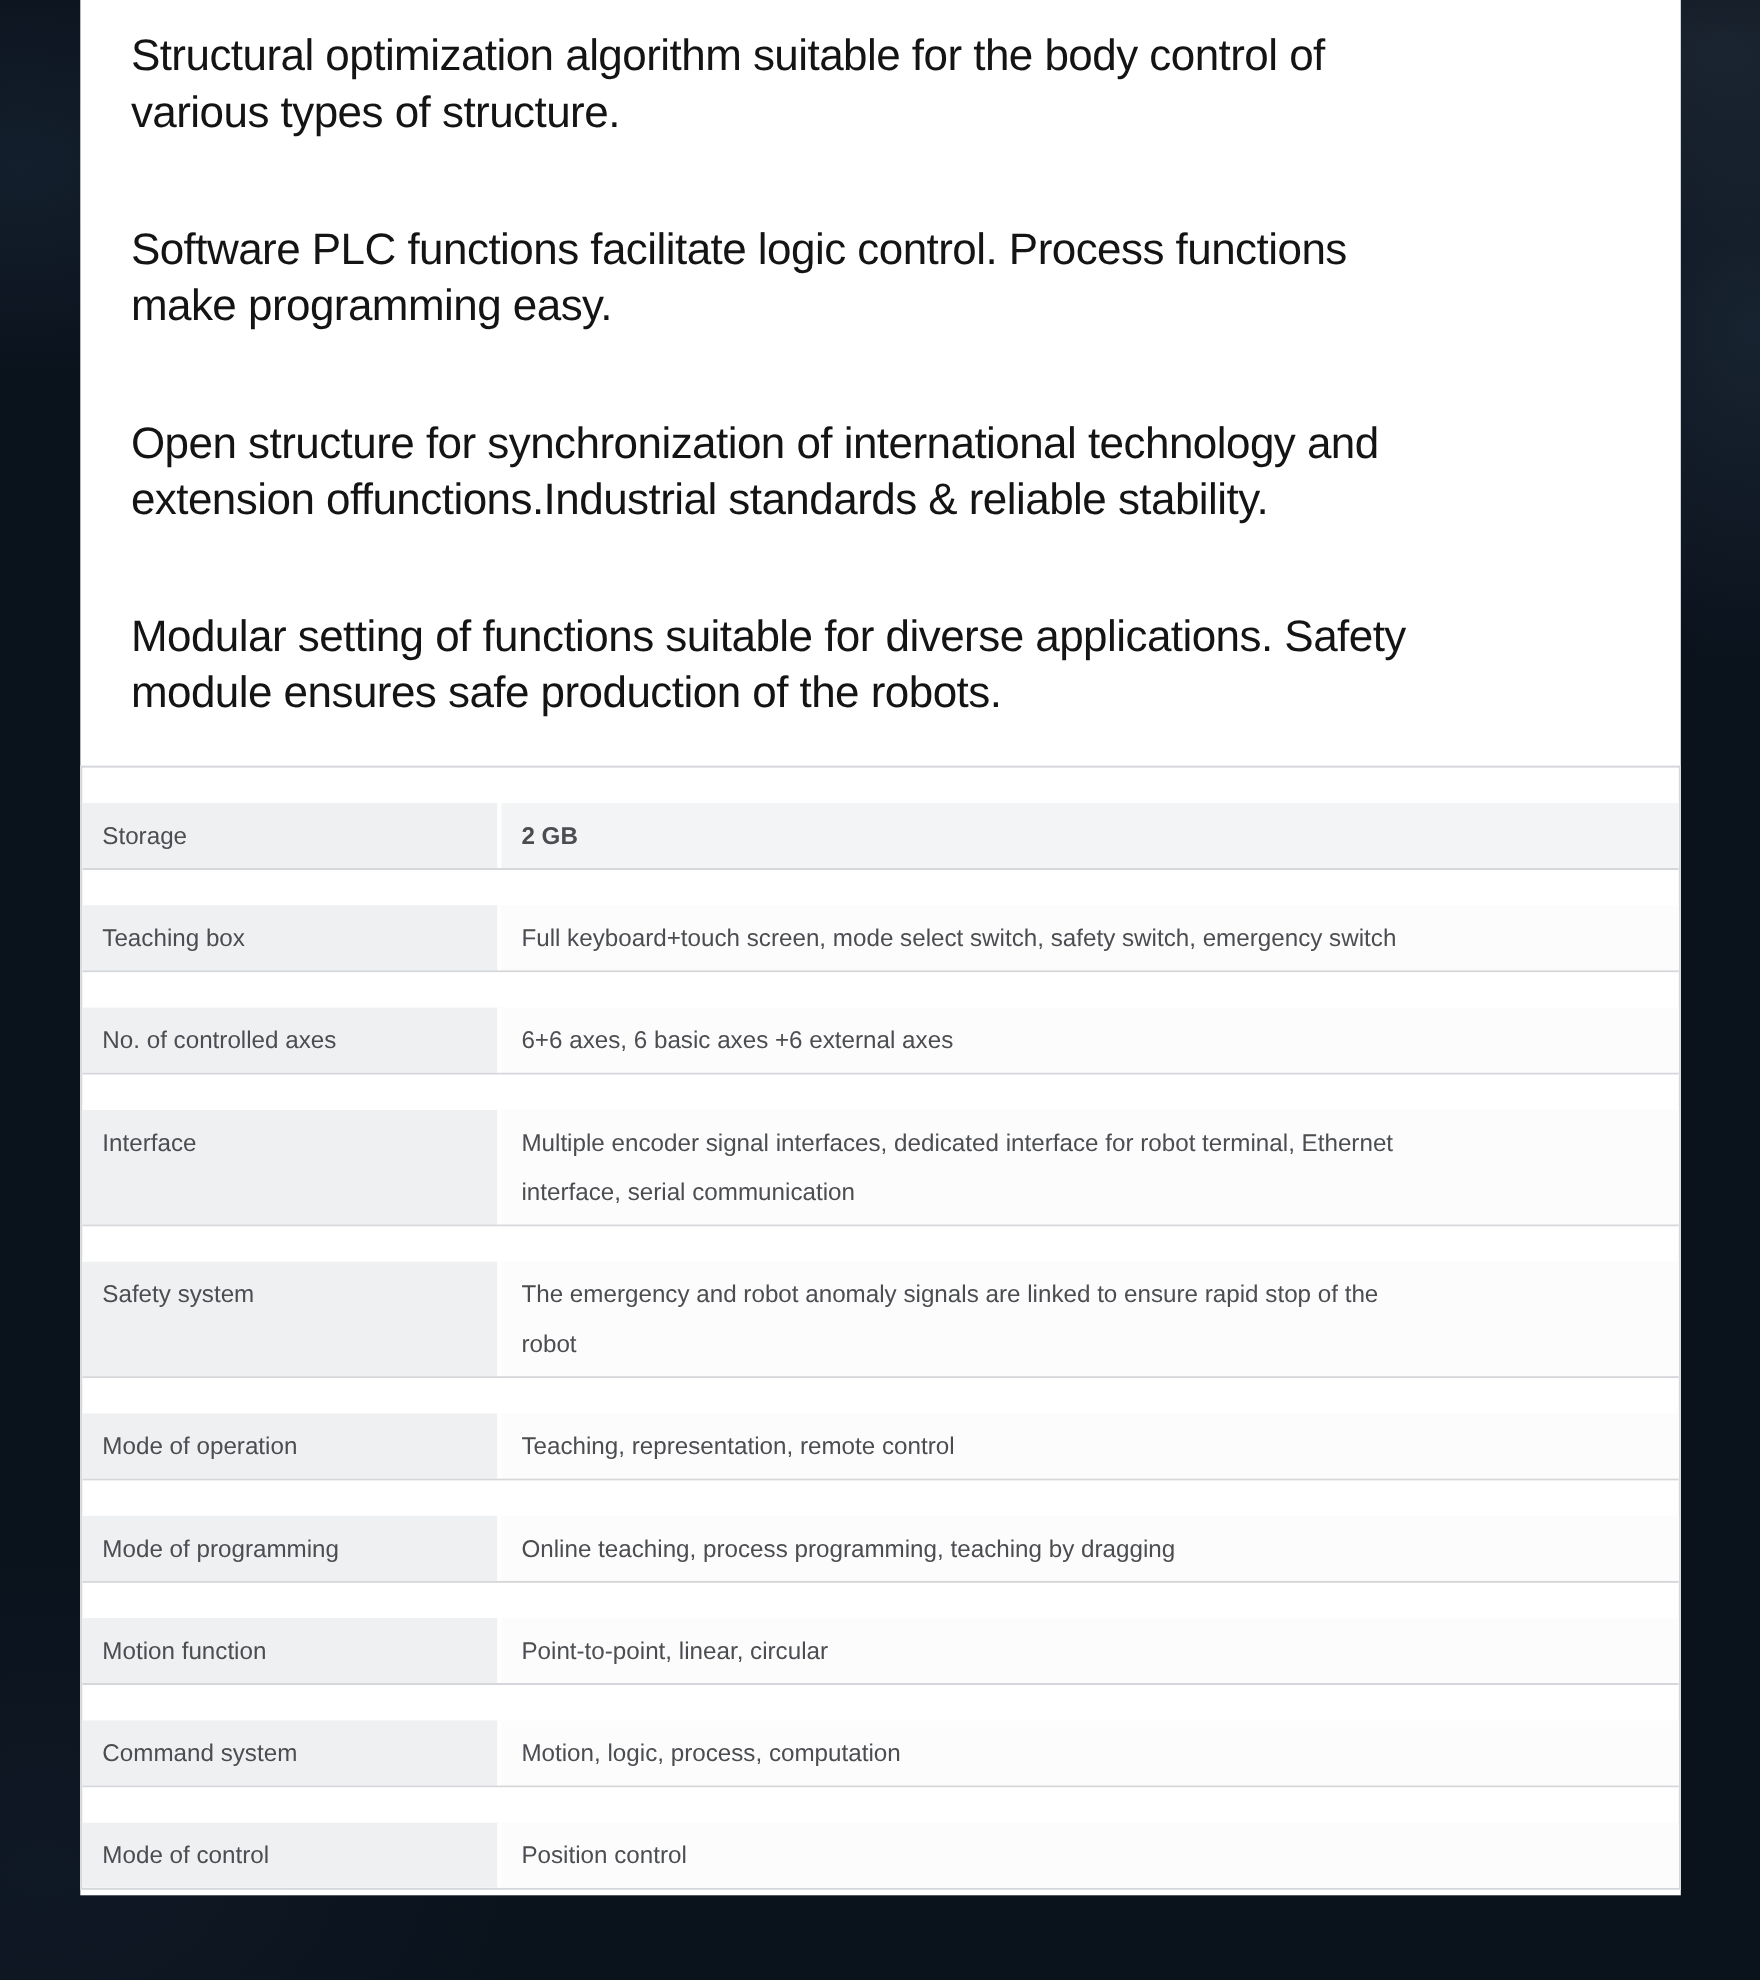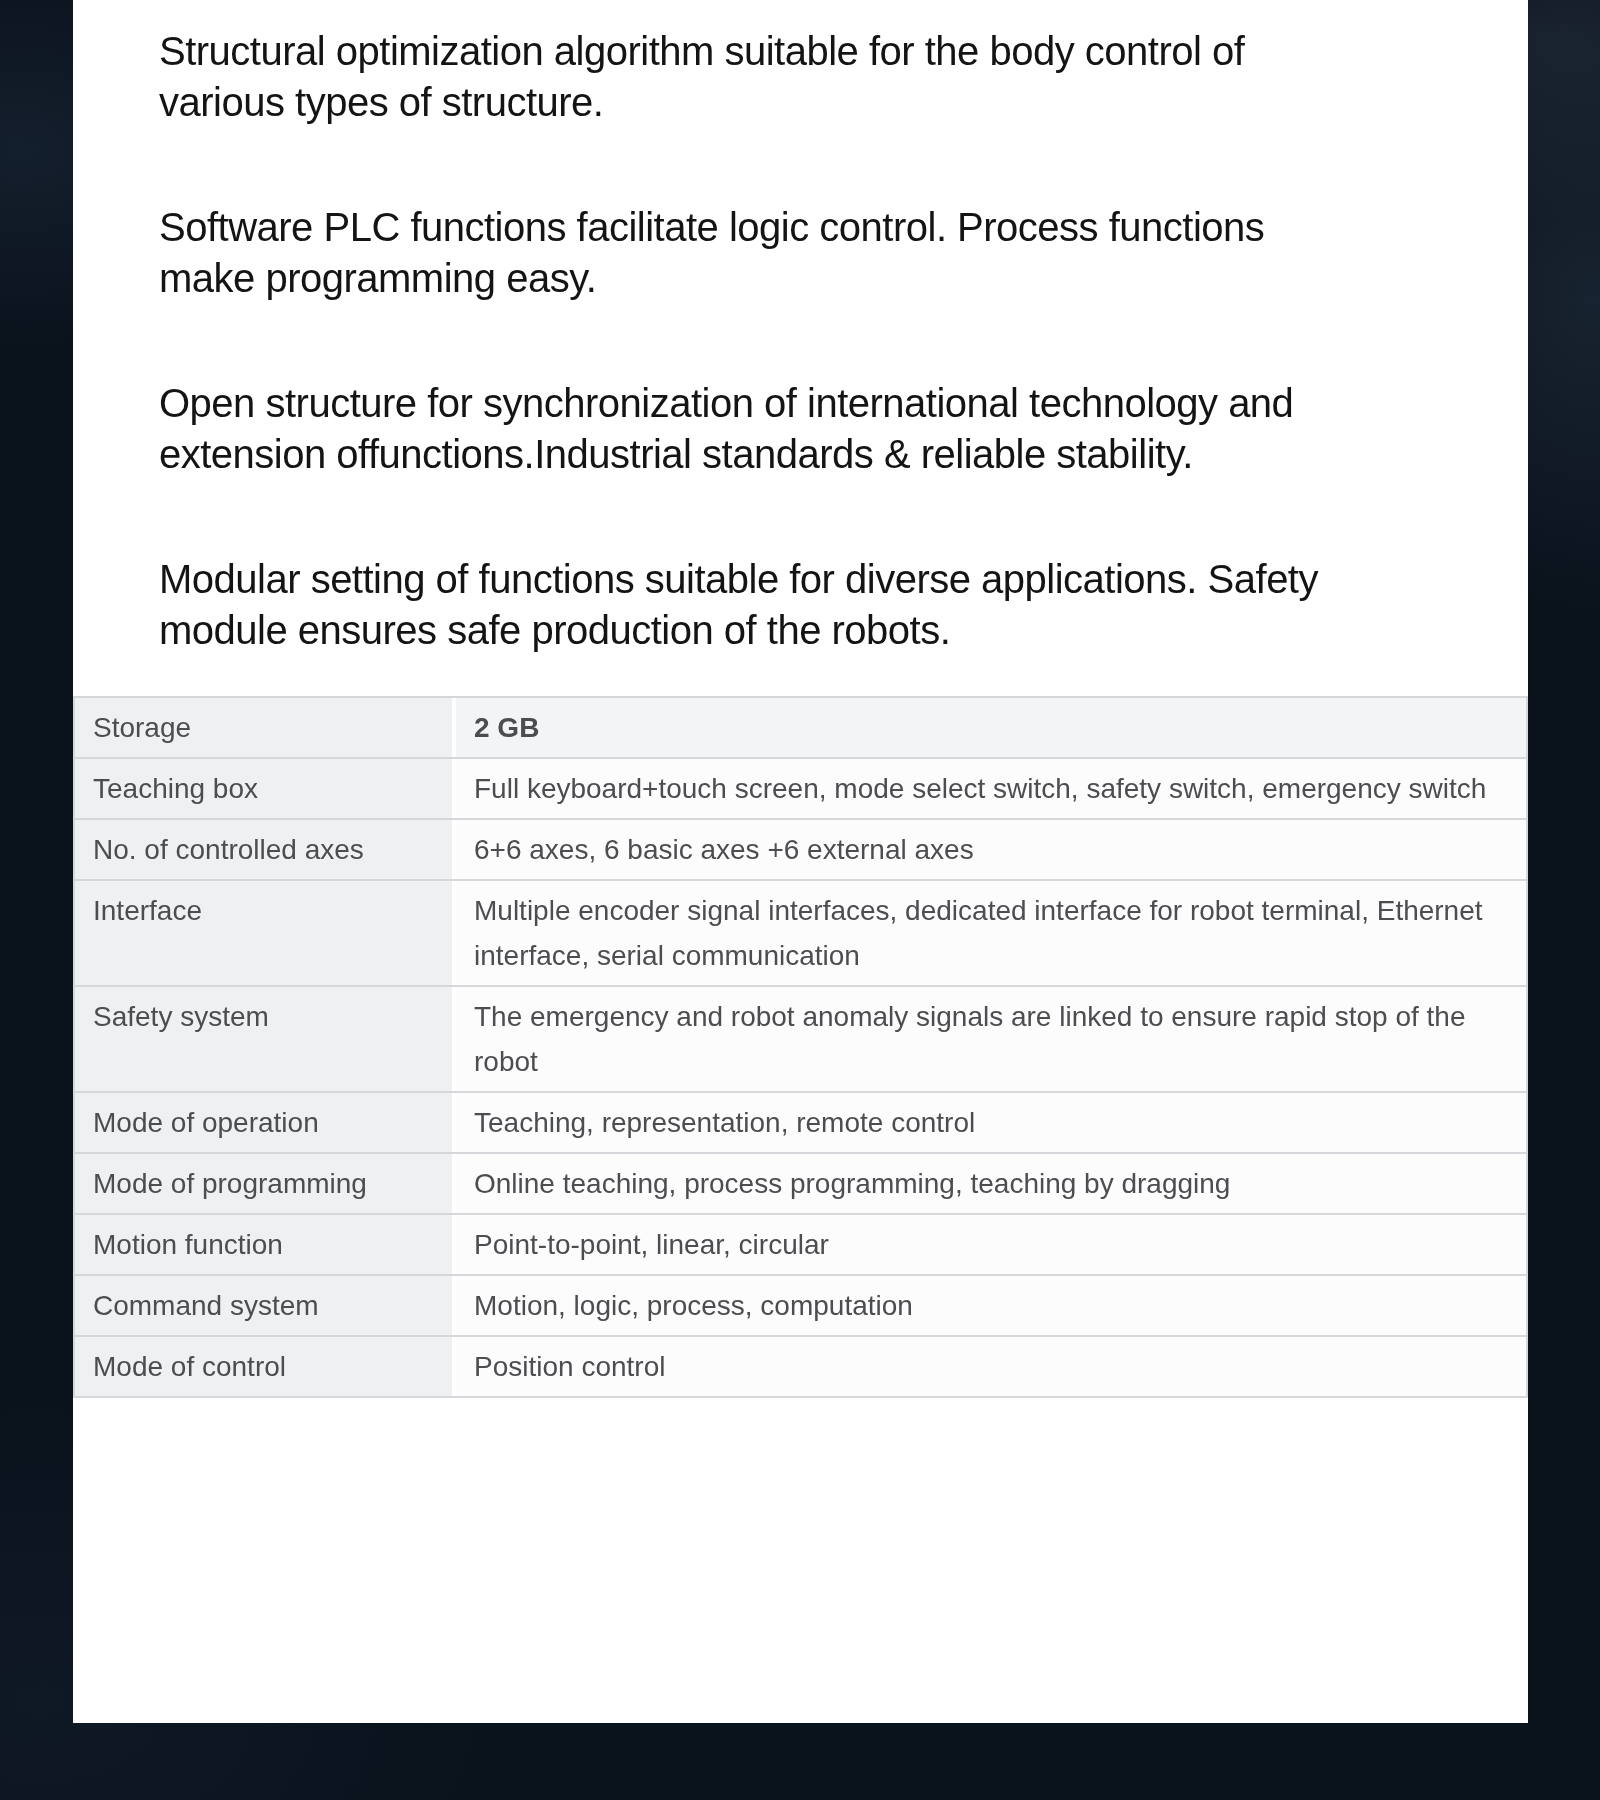--- a/index.html
+++ b/index.html
@@ -30,21 +30,21 @@
       var(--page-background);
   }
   .panel {
     position: absolute;
     left: 73px; top: 0;
     width: 1455px; height: 1723px;
     background: var(--panel-background);
   }
   
   .features {
-    padding: 26px 55px 0 86px;
+    padding: 26px 55px 0 46px;
   }
   .features p {
     margin: 0 0 74px 0;
     font-size: 40px;
     line-height: 51px;
     letter-spacing: -0.5px;
     color: var(--paragraph-text);
     white-space: pre-line;
   }
   .features p:last-child { margin-bottom: 40px; }
@@ -55,24 +55,25 @@
     background: #ffffff;
   }
   .row {
     display: flex;
     border-bottom: 2px solid var(--table-border);
     background: #ffffff;
   }
   .row:last-child { border-bottom: none; }
   .cell {
     padding: 7px 18px;
-    font-size: 28px;
+    font-size: 22px;
     line-height: 45px;
     color: var(--table-text);
     white-space: pre-line;
+    margin-top: 32px;
   }
   .cell.label {
     flex: 0 0 381px;
     width: 381px;
     background: var(--label-cell-background);
     border-right: 4px solid #ffffff;
   }
   .cell.value {
     flex: 1 1 auto;
     background: var(--value-cell-background);

